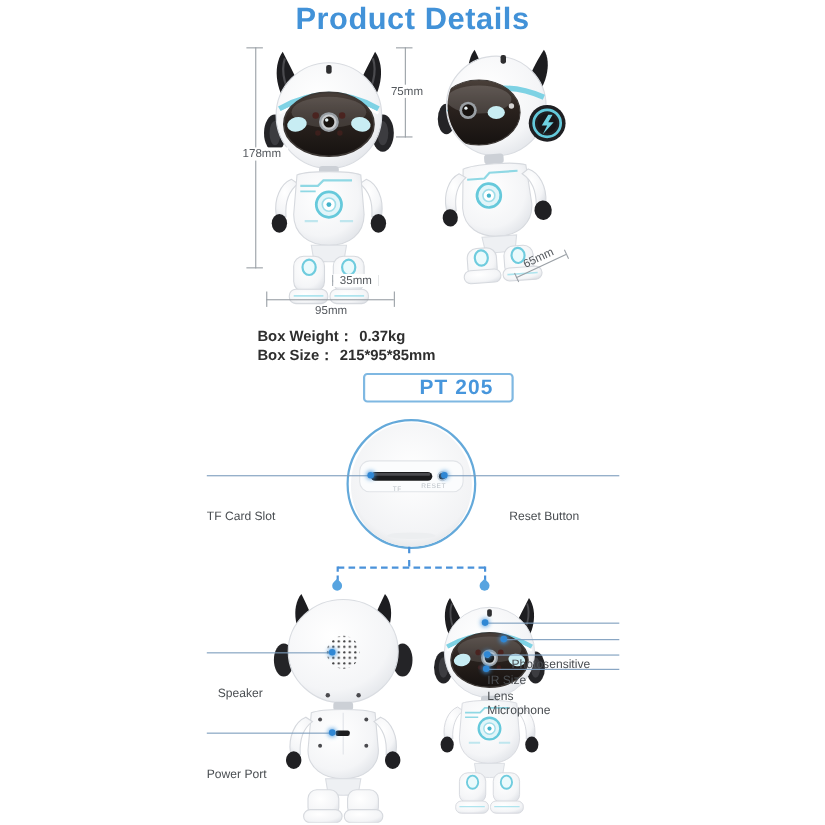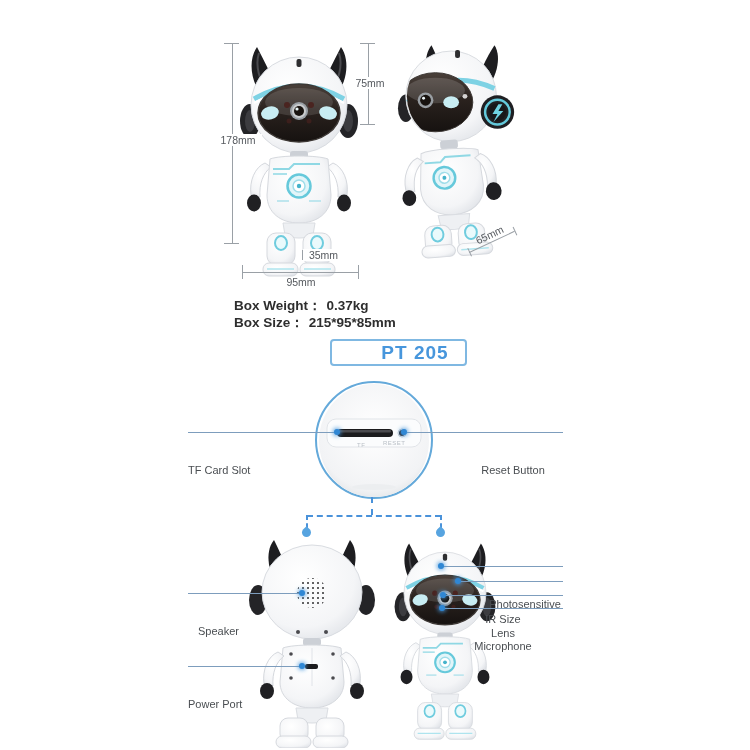--- a/index.html
+++ b/index.html
@@ -10,21 +10,21 @@
   
   .vline{width:0;border-left:1px solid #9aa0a6;}
   .hline{height:0;border-top:1px solid #9aa0a6;}
   .tick-h{height:0;border-top:1px solid #9aa0a6;width:15px;}
   .tick-v{width:0;border-left:1px solid #9aa0a6;height:10px;}
   .dim{font-size:10.5px;color:#55595e;background:#fff;text-align:center;line-height:12px;padding:0 1px;}
   
   .leader{height:0;border-top:1px solid #7d9dbd;}
   .dot{width:6px;height:6px;border-radius:50%;background:#2f87d4;box-shadow:0 0 4px 1px rgba(70,150,220,.85);margin:-3px 0 0 -3px;}
   .plabel{font-size:11px;color:#4a4e52;white-space:nowrap;margin-top:44px;}
-  .r{text-align:center;}
+  .r{text-align:left;}
   
   .box-line{font-size:13.5px;font-weight:bold;color:#2e2e2e;white-space:nowrap;}
   .box-line .val{margin-left:5px;}
   .badge{width:100px;height:23px;border:2px solid #7fb8e2;border-radius:4px;background:#fff;
          display:flex;align-items:center;justify-content:center;
          font-size:19px;font-weight:bold;color:#4796dc;letter-spacing:1px;padding-left:33px;}
   
   .callout{width:114px;height:114px;border-radius:50%;border:2px solid #64a9da;background:#fff;overflow:hidden;}
   .engrave{font-size:6px;color:#b9bfc6;letter-spacing:.5px;}
   
@@ -101,20 +101,21 @@
         <rect x="26" y="220" width="35" height="13" rx="6" fill="url(#gBody)" stroke="#d6d9de"></rect>
         <path d="M30,226 L57,226" stroke="#aee4ee" stroke-width="1.5"></path>
         <rect x="66" y="190" width="28" height="32" rx="9" fill="url(#gBody)" stroke="#d6d9de"></rect>
         <ellipse cx="80" cy="200" rx="6" ry="7" fill="#eafafc" stroke="#6fccde" stroke-width="2"></ellipse>
         <rect x="63" y="220" width="35" height="13" rx="6" fill="url(#gBody)" stroke="#d6d9de"></rect>
         <path d="M67,226 L94,226" stroke="#aee4ee" stroke-width="1.5"></path>
       </symbol>
     </defs>
   </svg>
 
+  <div class="abs title">Product Details</div>
 
   <svg class="abs" style="left:237px;top:43px" width="124" height="236" viewBox="0 0 124 236">
     <use href="#robot-front"></use>
   </svg>
 
   <svg class="abs" style="left:396px;top:41px" width="128" height="219" viewBox="0 0 130 222">
     <path d="M38,50 C28,34 28,14 36,4 C42,16 48,32 52,46 Z" fill="#1d1d20"></path>
     <path d="M88,52 C102,40 108,16 100,4 C92,16 84,34 78,48 Z" fill="#1d1d20"></path>
     <ellipse cx="10" cy="68" rx="8" ry="14" fill="#242427"></ellipse>
     <circle cx="56" cy="56" r="46" fill="url(#gBody)" stroke="#d9dce1"></circle>

